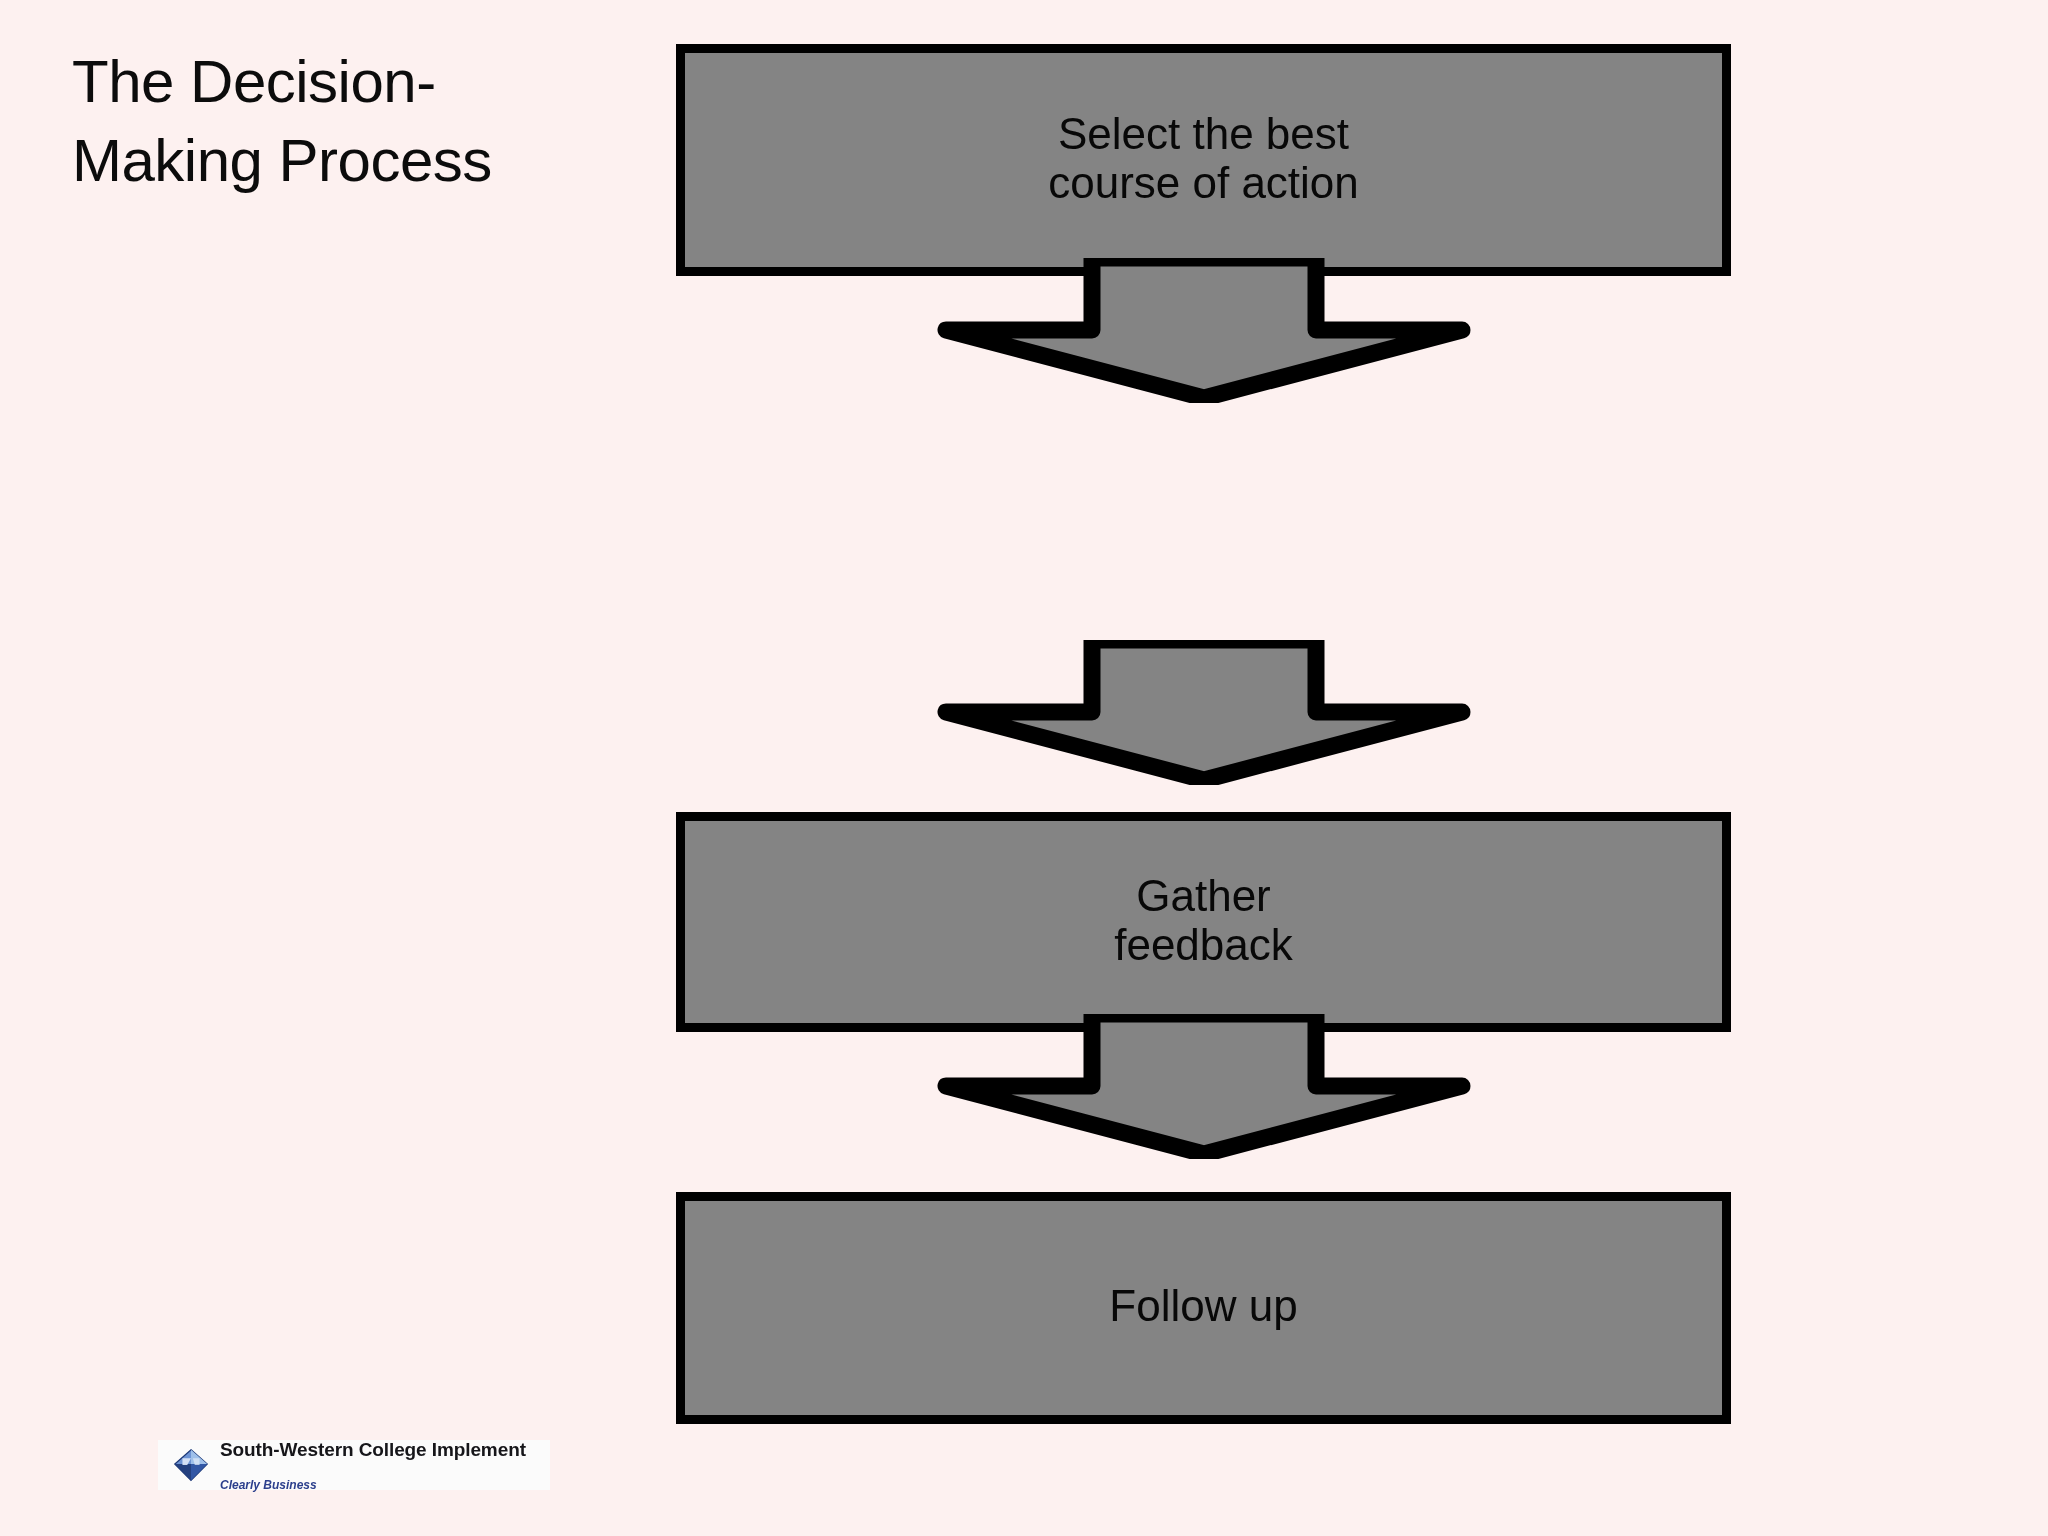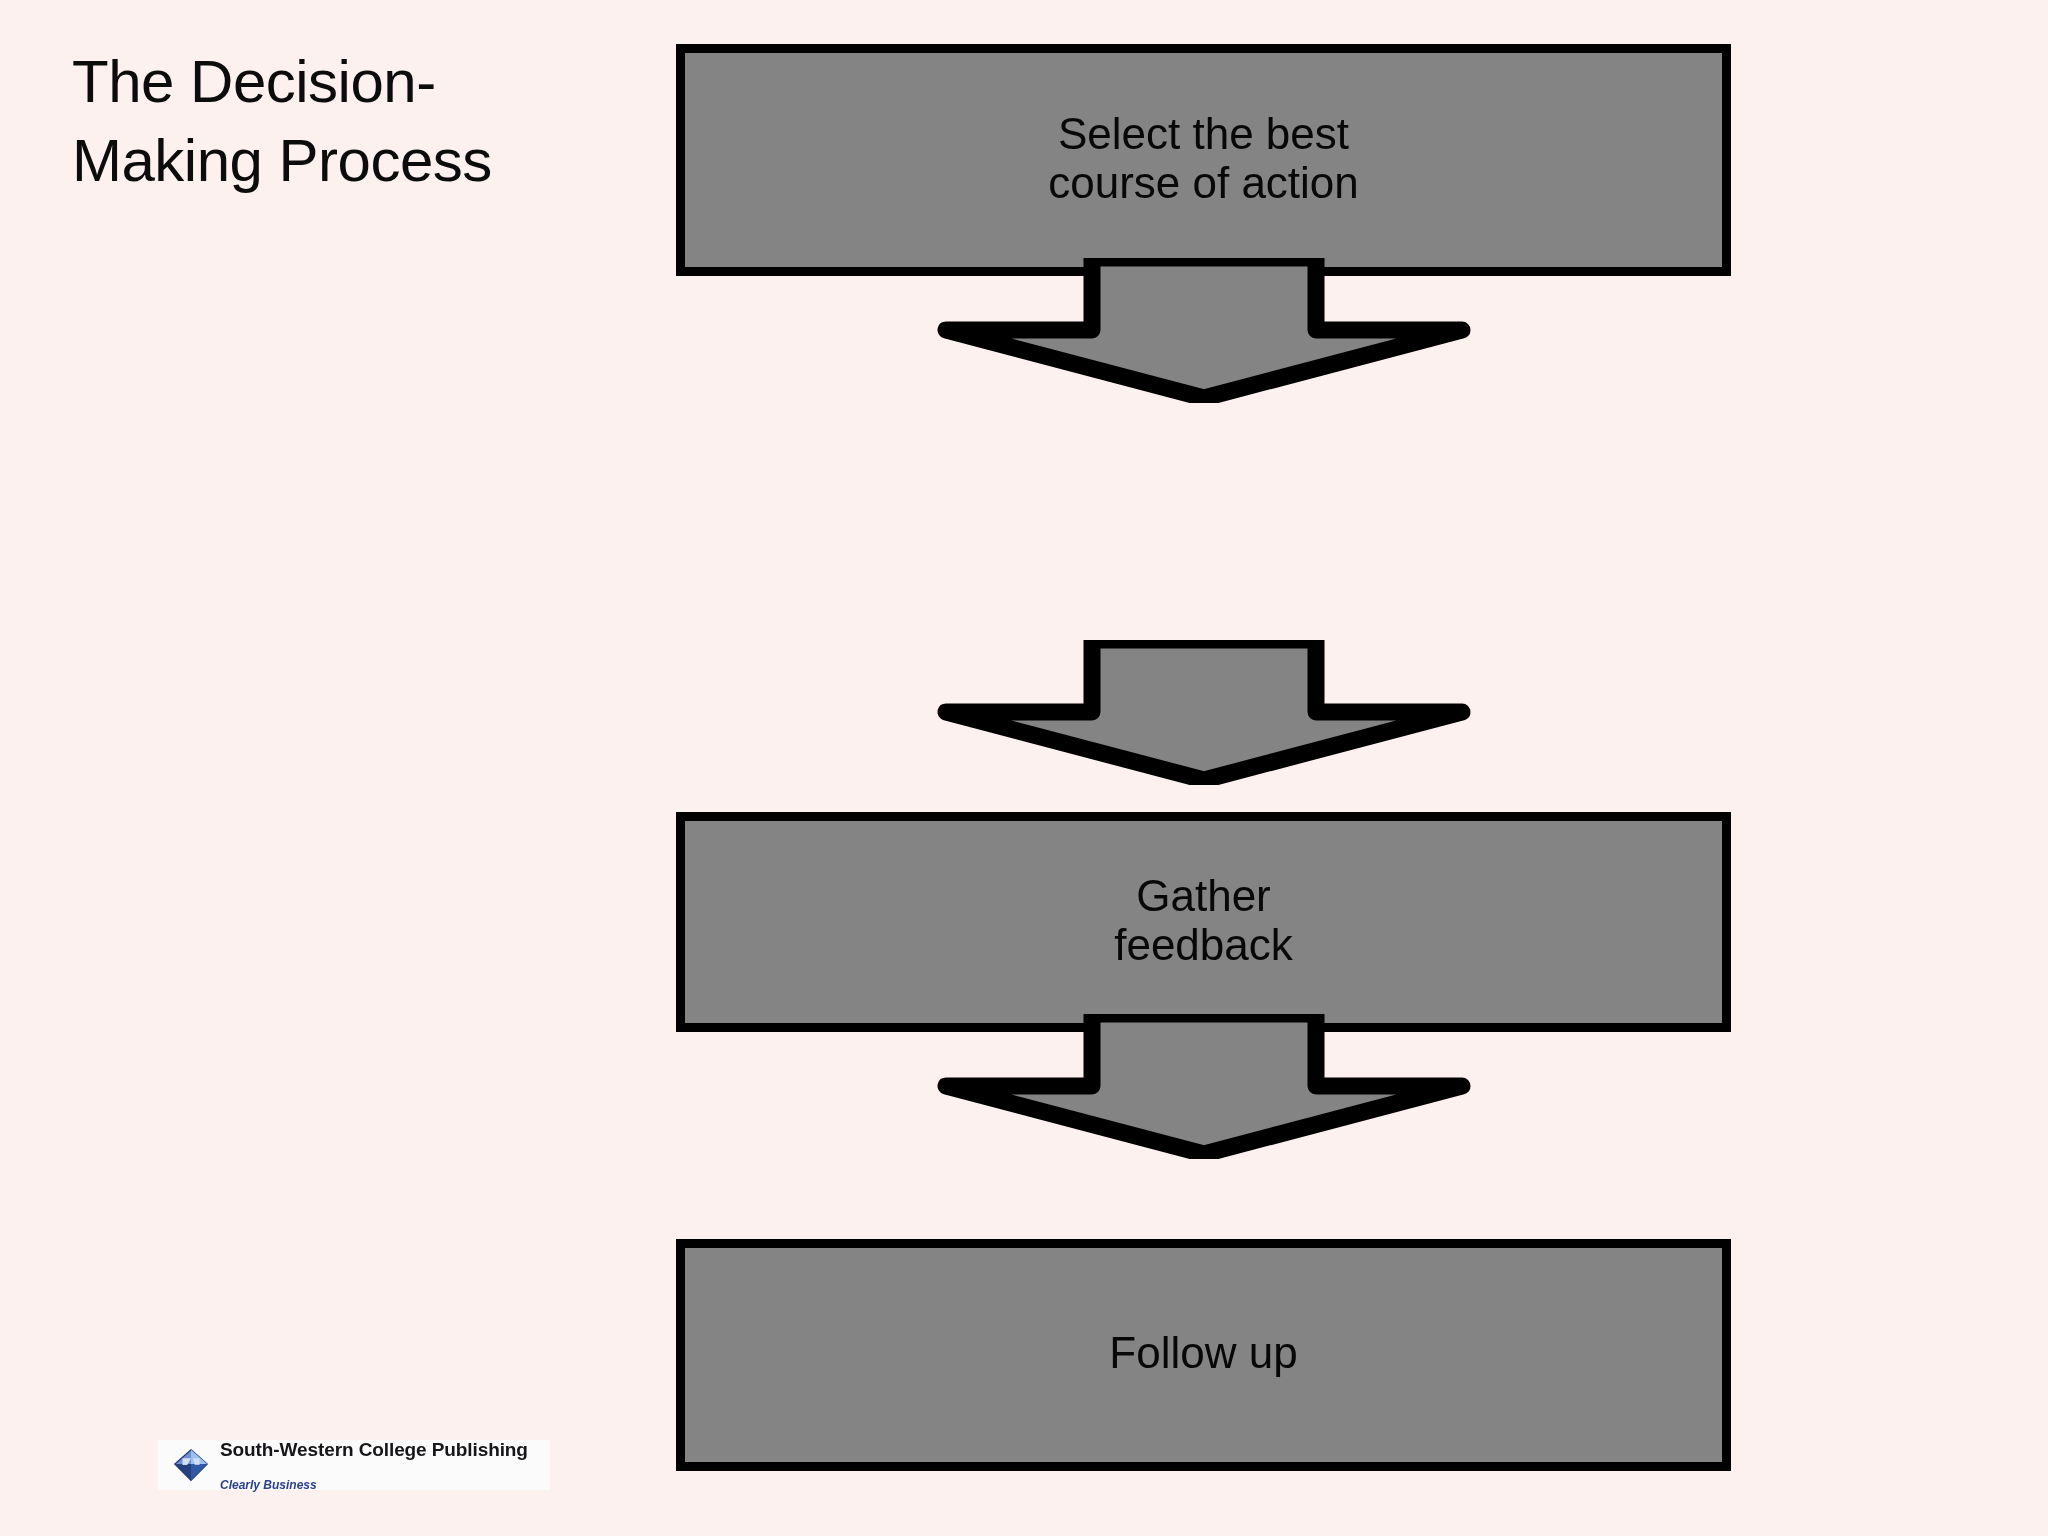--- a/index.html
+++ b/index.html
@@ -64,21 +64,21 @@
     font-size: 44px;
     line-height: 1.12;
     color: #080808;
     white-space: pre-line;
     padding-bottom: 4px;
   }
 
   #step-1 { top: 44px;   height: 232px; }
   #step-2 { top: 424px;  height: 232px; }
   #step-3 { top: 812px;  height: 220px; }
-  #step-4 { top: 1192px; height: 232px; margin-top: 47px; }
+  #step-4 { top: 1192px; height: 232px; }
 
   
   .flow-arrow {
     position: absolute;
     left: 258px;
     width: 540px;
     height: 145px;
     pointer-events: none;
   }
   #arrow-1 { top: 258px; }
@@ -178,18 +178,18 @@
       <svg viewBox="0 0 40 40" width="38" height="38">
         <polygon points="20,4 37,19 20,36 3,19" fill="#6d93d4" stroke="#1d3876" stroke-width="1.4"></polygon>
         <polygon points="20,4 37,19 20,19" fill="#9fc0ea"></polygon>
         <polygon points="20,19 37,19 20,36" fill="#3257a5"></polygon>
         <polygon points="3,19 20,19 20,36" fill="#24407f"></polygon>
         <polygon points="11,13 20,13 16,20 11,20" fill="#dfe9f8" opacity="0.9"></polygon>
         <polygon points="22,13 29,13 29,20 24,20" fill="#dfe9f8" opacity="0.75"></polygon>
       </svg>
     </span>
     <span class="logo-text">
-      <span class="logo-name">South-Western College Publishing</span>
+      <span class="logo-name">South-Western College Implement</span>
       <span class="logo-tagline">Clearly Business</span>
     </span>
   </div>
 
 </div>
 
 </body></html>

